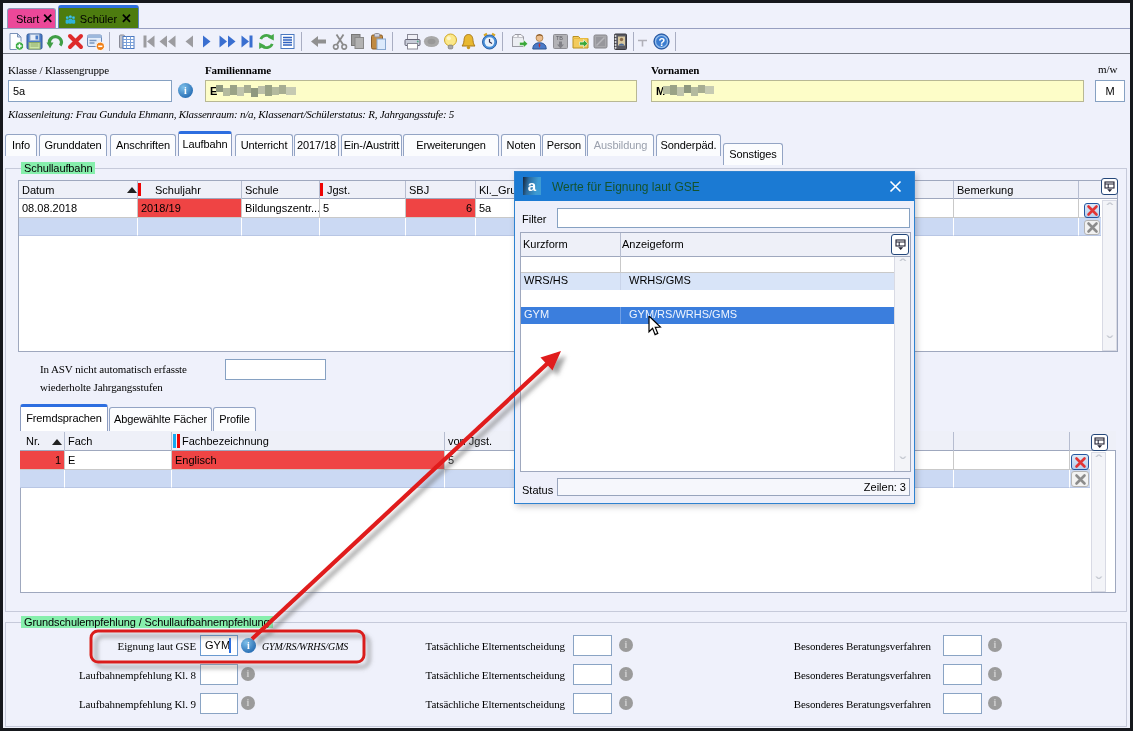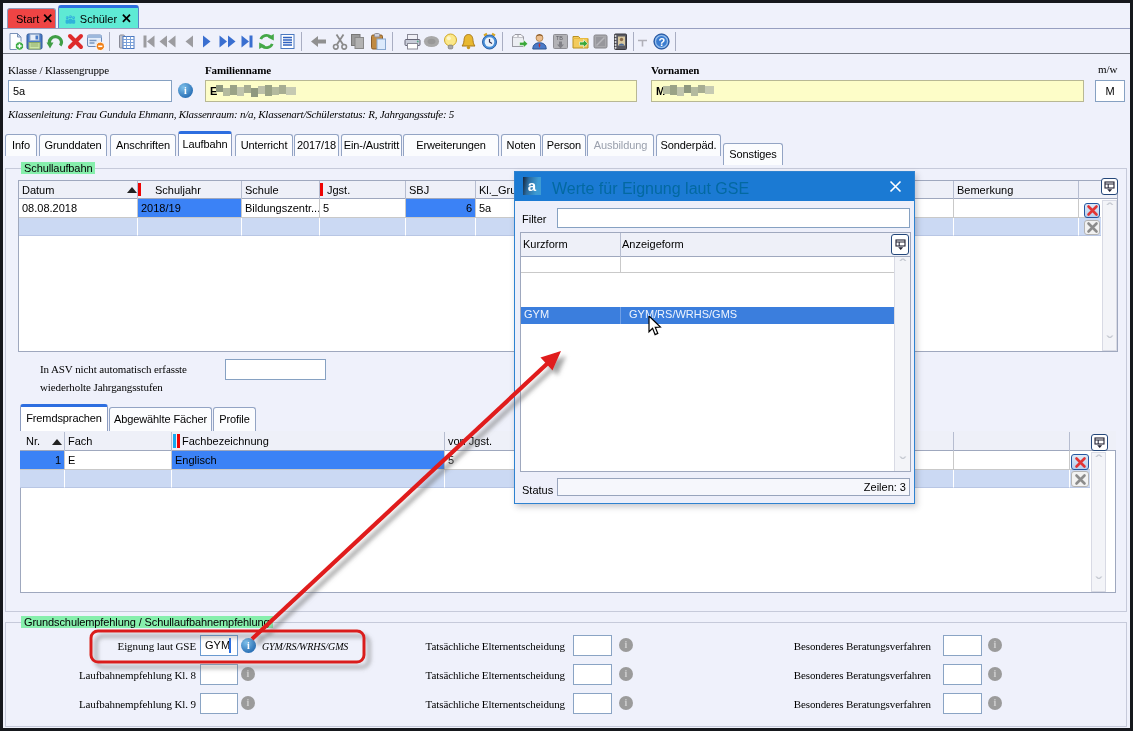--- a/index.html
+++ b/index.html
@@ -1,22 +1,22 @@
 <!DOCTYPE html>
 <html><head>
 <meta charset="utf-8">
 <style>
   * { margin:0; padding:0; box-sizing:border-box; }
   html,body { width:1133px; height:731px; overflow:hidden; }
   body { font-family:"Liberation Sans", sans-serif; font-size:11px; color:#000; background:#eff1fb; position:relative; }
   .win { position:absolute; inset:0; border:3px solid #16181d; background:#eff1fb; }
   .abs { position:absolute; }
   
-  .dtab { position:absolute; border:1px solid #8d9bbc; border-bottom:none; border-radius:3px 3px 0 0; background:#ef4444; display:flex; align-items:center; padding:0 8px; gap:3px; }
-  .dtab.active { background:#5eead4; border-color:#5b82c8; border-top:3px solid #2d6ee0; }
+  .dtab { position:absolute; border:1px solid #8d9bbc; border-bottom:none; border-radius:3px 3px 0 0; background:#ec4899; display:flex; align-items:center; padding:0 8px; gap:3px; }
+  .dtab.active { background:#4d7c0f; border-color:#5b82c8; border-top:3px solid #2d6ee0; }
   .x-glyph { font-weight:bold; font-size:13px; }
   
   .toolbar { position:absolute; left:3px; right:3px; top:28px; height:26px; background:#eff1fb; border-top:1px solid #979fc0; border-bottom:1px solid #70747e; }
   .tsep { position:absolute; width:1px; height:19px; background:#a9aec2; }
   .ticon { position:absolute; top:2px; width:19px; height:19px; }
   
   .lbl { position:absolute; white-space:nowrap; letter-spacing:-0.1px;font-family:Liberation Serif, serif; }
   .bold { font-weight:bold; }
   .field { position:absolute; background:#fff; border:1px solid #86a1c2; }
   .yellow { background:#fdfdc8; }
@@ -25,21 +25,21 @@
   .mtab.active { top:131px; height:25px; background:#fff; border-color:#8c9cc0; border-top:3px solid #2d6ee0; line-height:21px; }
   .mtab.dis { color:#9aa0ad; }
   
   .group { position:absolute; border:1px solid #c6cada; }
   .gtitle { position:absolute; background:#86efac; padding:0 3px; font-size:11px; letter-spacing:-0.1px; white-space:nowrap; }
   
   .tbl { position:absolute; background:#fff; border:1px solid #9fa8be; }
   .th-row { position:absolute; left:0; right:0; top:0; background:#eef0f8; border-bottom:1px solid #9fa8be; }
   .th { position:absolute; top:0; bottom:0; border-right:1px solid #b6bdd0; font-size:11px; line-height:17px; padding-left:3px; white-space:nowrap; overflow:hidden; }
   .td { position:absolute; border-right:1px solid #c9c9c9; border-bottom:1px solid #c9c9c9; font-size:11px; padding-left:3px; white-space:nowrap; overflow:hidden; }
-  .gray { background:#3b82f6; }
+  .gray { background:#ef4444; }
   .rowblue { background:#cbd9f3; }
   .redbar { position:absolute; left:0; top:2px; bottom:3px; width:3px; background:#ee0404; }
   .sort { position:absolute; width:0; height:0; border-left:5px solid transparent; border-right:5px solid transparent; border-bottom:6px solid #222; }
   
   .sbar { position:absolute; background:#f3f4f8; border:1px solid #d8dae4; }
   .chev { position:absolute; left:0; right:0; height:10px; color:#c6cad2; font-size:15px; line-height:9px; text-align:center; font-weight:bold; transform:scaleX(1.25); }
   
   .xbtn { position:absolute; border-radius:3px; display:flex; align-items:center; justify-content:center; }
   .cfgbtn { position:absolute; width:17px; height:17px; background:#fff; border:1px solid #24477a; border-radius:3px; display:flex; align-items:center; justify-content:center; }
   .iinfo { position:absolute; width:15px; height:15px; border-radius:50%; background:radial-gradient(circle at 35% 30%, #7ec0ea, #2e74b8 70%); color:#fff; font-size:10px; font-weight:bold; text-align:center; line-height:15px; font-family:"Liberation Serif",serif; }
@@ -450,37 +450,42 @@
 <div class="ginfo" style="left:988px; top:667px;">i</div>
 <div class="lbl" style="left:731px; top:698px; width:200px; text-align:right;">Besonderes Beratungsverfahren</div>
 <div class="smallfield" style="left:943px; top:693px;"></div>
 <div class="ginfo" style="left:988px; top:696px;">i</div>
 </div>
 
 <div id="dialog" style="position:absolute; left:514px; top:171px; width:401px; height:333px; background:#edeffa; border:1px solid #2e82d0; z-index:10; box-shadow:2px 3px 6px rgba(40,40,60,.25);">
 
   <div style="position:absolute; left:0; top:0; right:0; height:29px; background:#1b7ad3;"></div>
   <div style="position:absolute; left:8px; top:5px; width:18px; height:18px; background:linear-gradient(100deg,#18293f 2%,#2b6ca0 30%,#3d9bd4 75%); color:#fff; font-weight:bold; font-size:15px; text-align:center; line-height:17px;">a</div>
-  <div style="position:absolute; left:37px; top:8px; color:#0369a1; font-size:16px;">Werte für Eignung laut GSE</div>
+  <div style="position:absolute; left:37px; top:8px; color:#14532d; font-size:12px;">Werte für Eignung laut GSE</div>
   <svg style="position:absolute; right:12px; top:8px;" width="13" height="13" viewBox="0 0 13 13">
       <path d="M1.5 1.5 L11.5 11.5 M11.5 1.5 L1.5 11.5" stroke="#fff" stroke-width="1.6"></path>
     </svg>
 
   <div style="position:absolute; left:7px; top:41px; font-size:11px;">Filter</div>
   <div style="position:absolute; left:42px; top:36px; width:353px; height:20px; background:#fff; border:1px solid #86a1c2;"></div>
 
   <div style="position:absolute; left:5px; top:60px; width:391px; height:240px; background:#fff; border:1px solid #9fa8be;"></div>
   <div style="position:absolute; left:6px; top:61px; width:389px; height:24px; background:#eef0f8; border-bottom:1px solid #9fa8be;"></div>
   <div style="position:absolute; left:6px; top:66px; width:99px; font-size:11px; padding-left:2px;">Kurzform</div>
   <div style="position:absolute; left:105px; top:66px; font-size:11px; padding-left:2px;">Anzeigeform</div>
   <div style="position:absolute; left:105px; top:61px; width:1px; height:24px; background:#b6bdd0;"></div>
 
   <div style="position:absolute; left:6px; top:85px; width:373px; height:16px; background:#fff; border-bottom:1px solid #c9c9c9;"></div>
   <div style="position:absolute; left:105px; top:85px; width:1px; height:16px; background:#c9c9c9;"></div>
 
+  <div style="position:absolute; left:6px; top:101px; width:373px; height:17px; background:#d8e4f8; font-size:11px;">
+    <span style="position:absolute; left:3px; top:1px;">WRS/HS</span>
+      <span style="position:absolute; left:108px; top:1px;">WRHS/GMS</span>
+    <span style="position:absolute; left:99px; top:0; width:1px; height:17px; background:#c9d4ea;"></span>
+  </div>
   <div style="position:absolute; left:6px; top:135px; width:373px; height:17px; background:#3b7edd; color:#eef4fd; font-size:11px;">
     <span style="position:absolute; left:3px; top:1px;">GYM</span>
       <span style="position:absolute; left:108px; top:1px;">GYM/RS/WRHS/GMS</span>
     <span style="position:absolute; left:99px; top:0; width:1px; height:17px; background:#6f9fe6;"></span>
   </div>
 
   <div class="sbar" style="left:379px; top:85px; width:16px; height:214px; border:none; border-left:1px solid #d8dae4;">
     <div class="chev" style="top:3px;">ˆ</div>
     <div class="chev" style="bottom:3px;">ˇ</div>
   </div>

